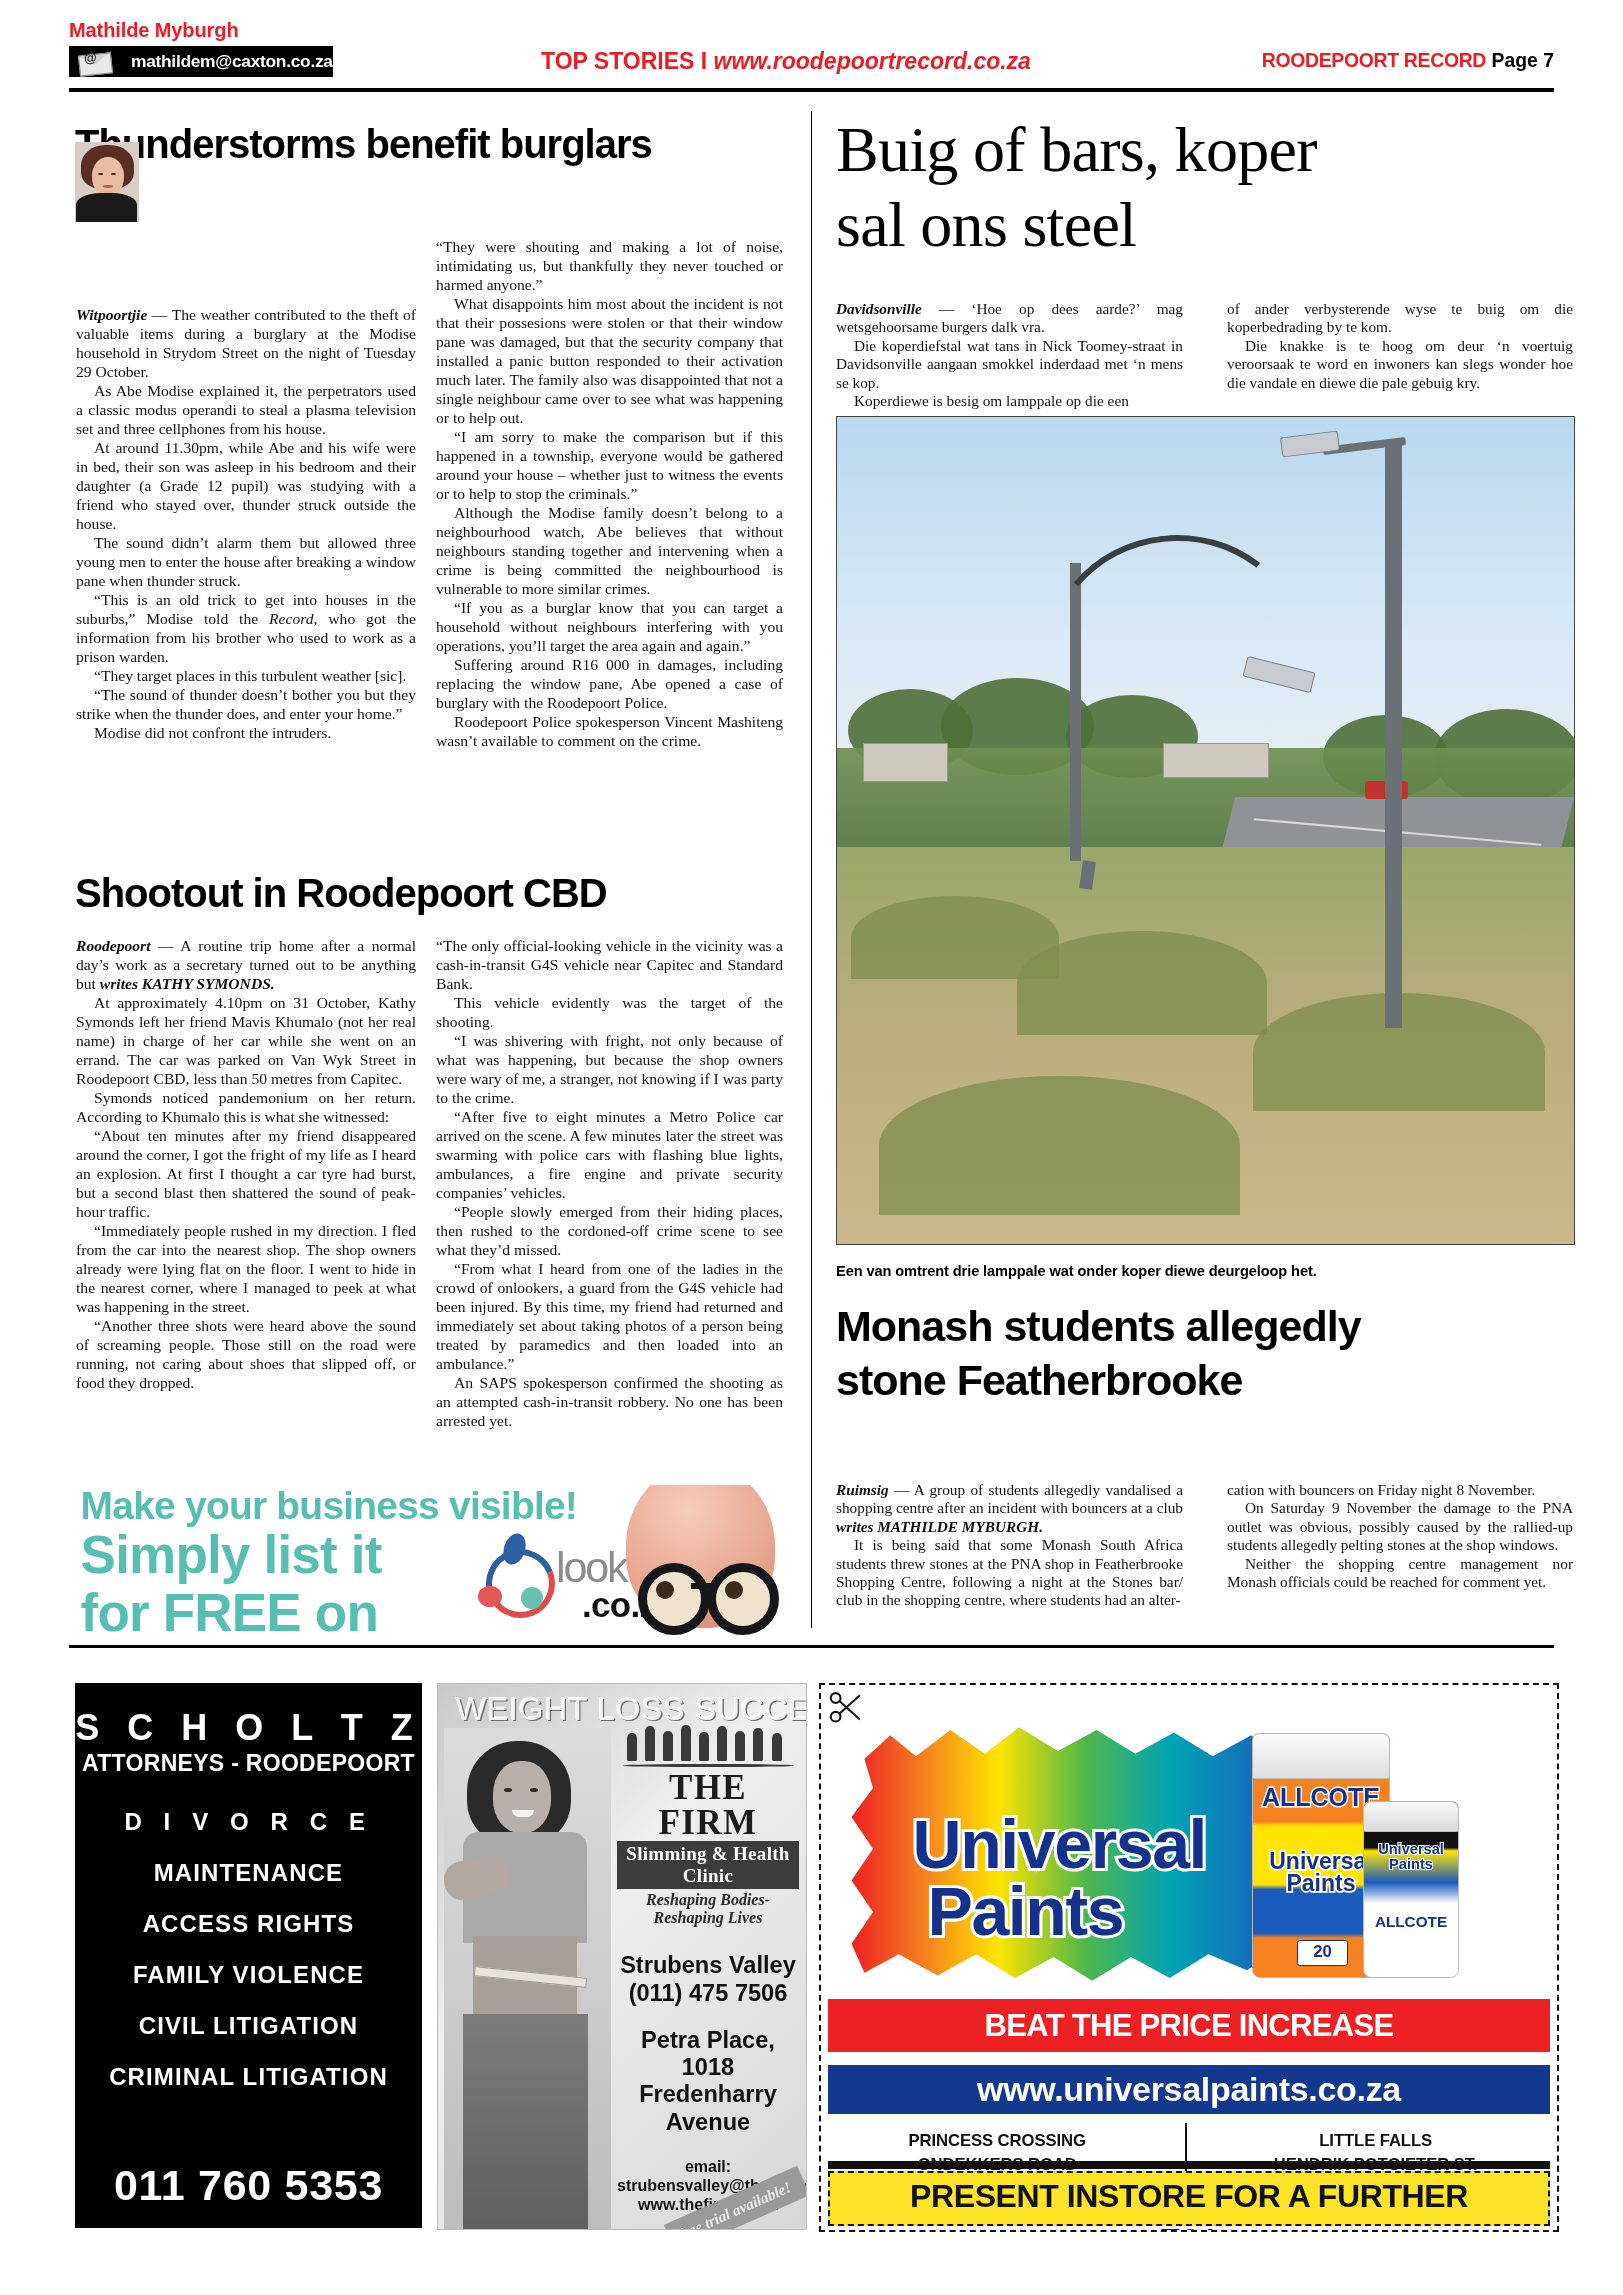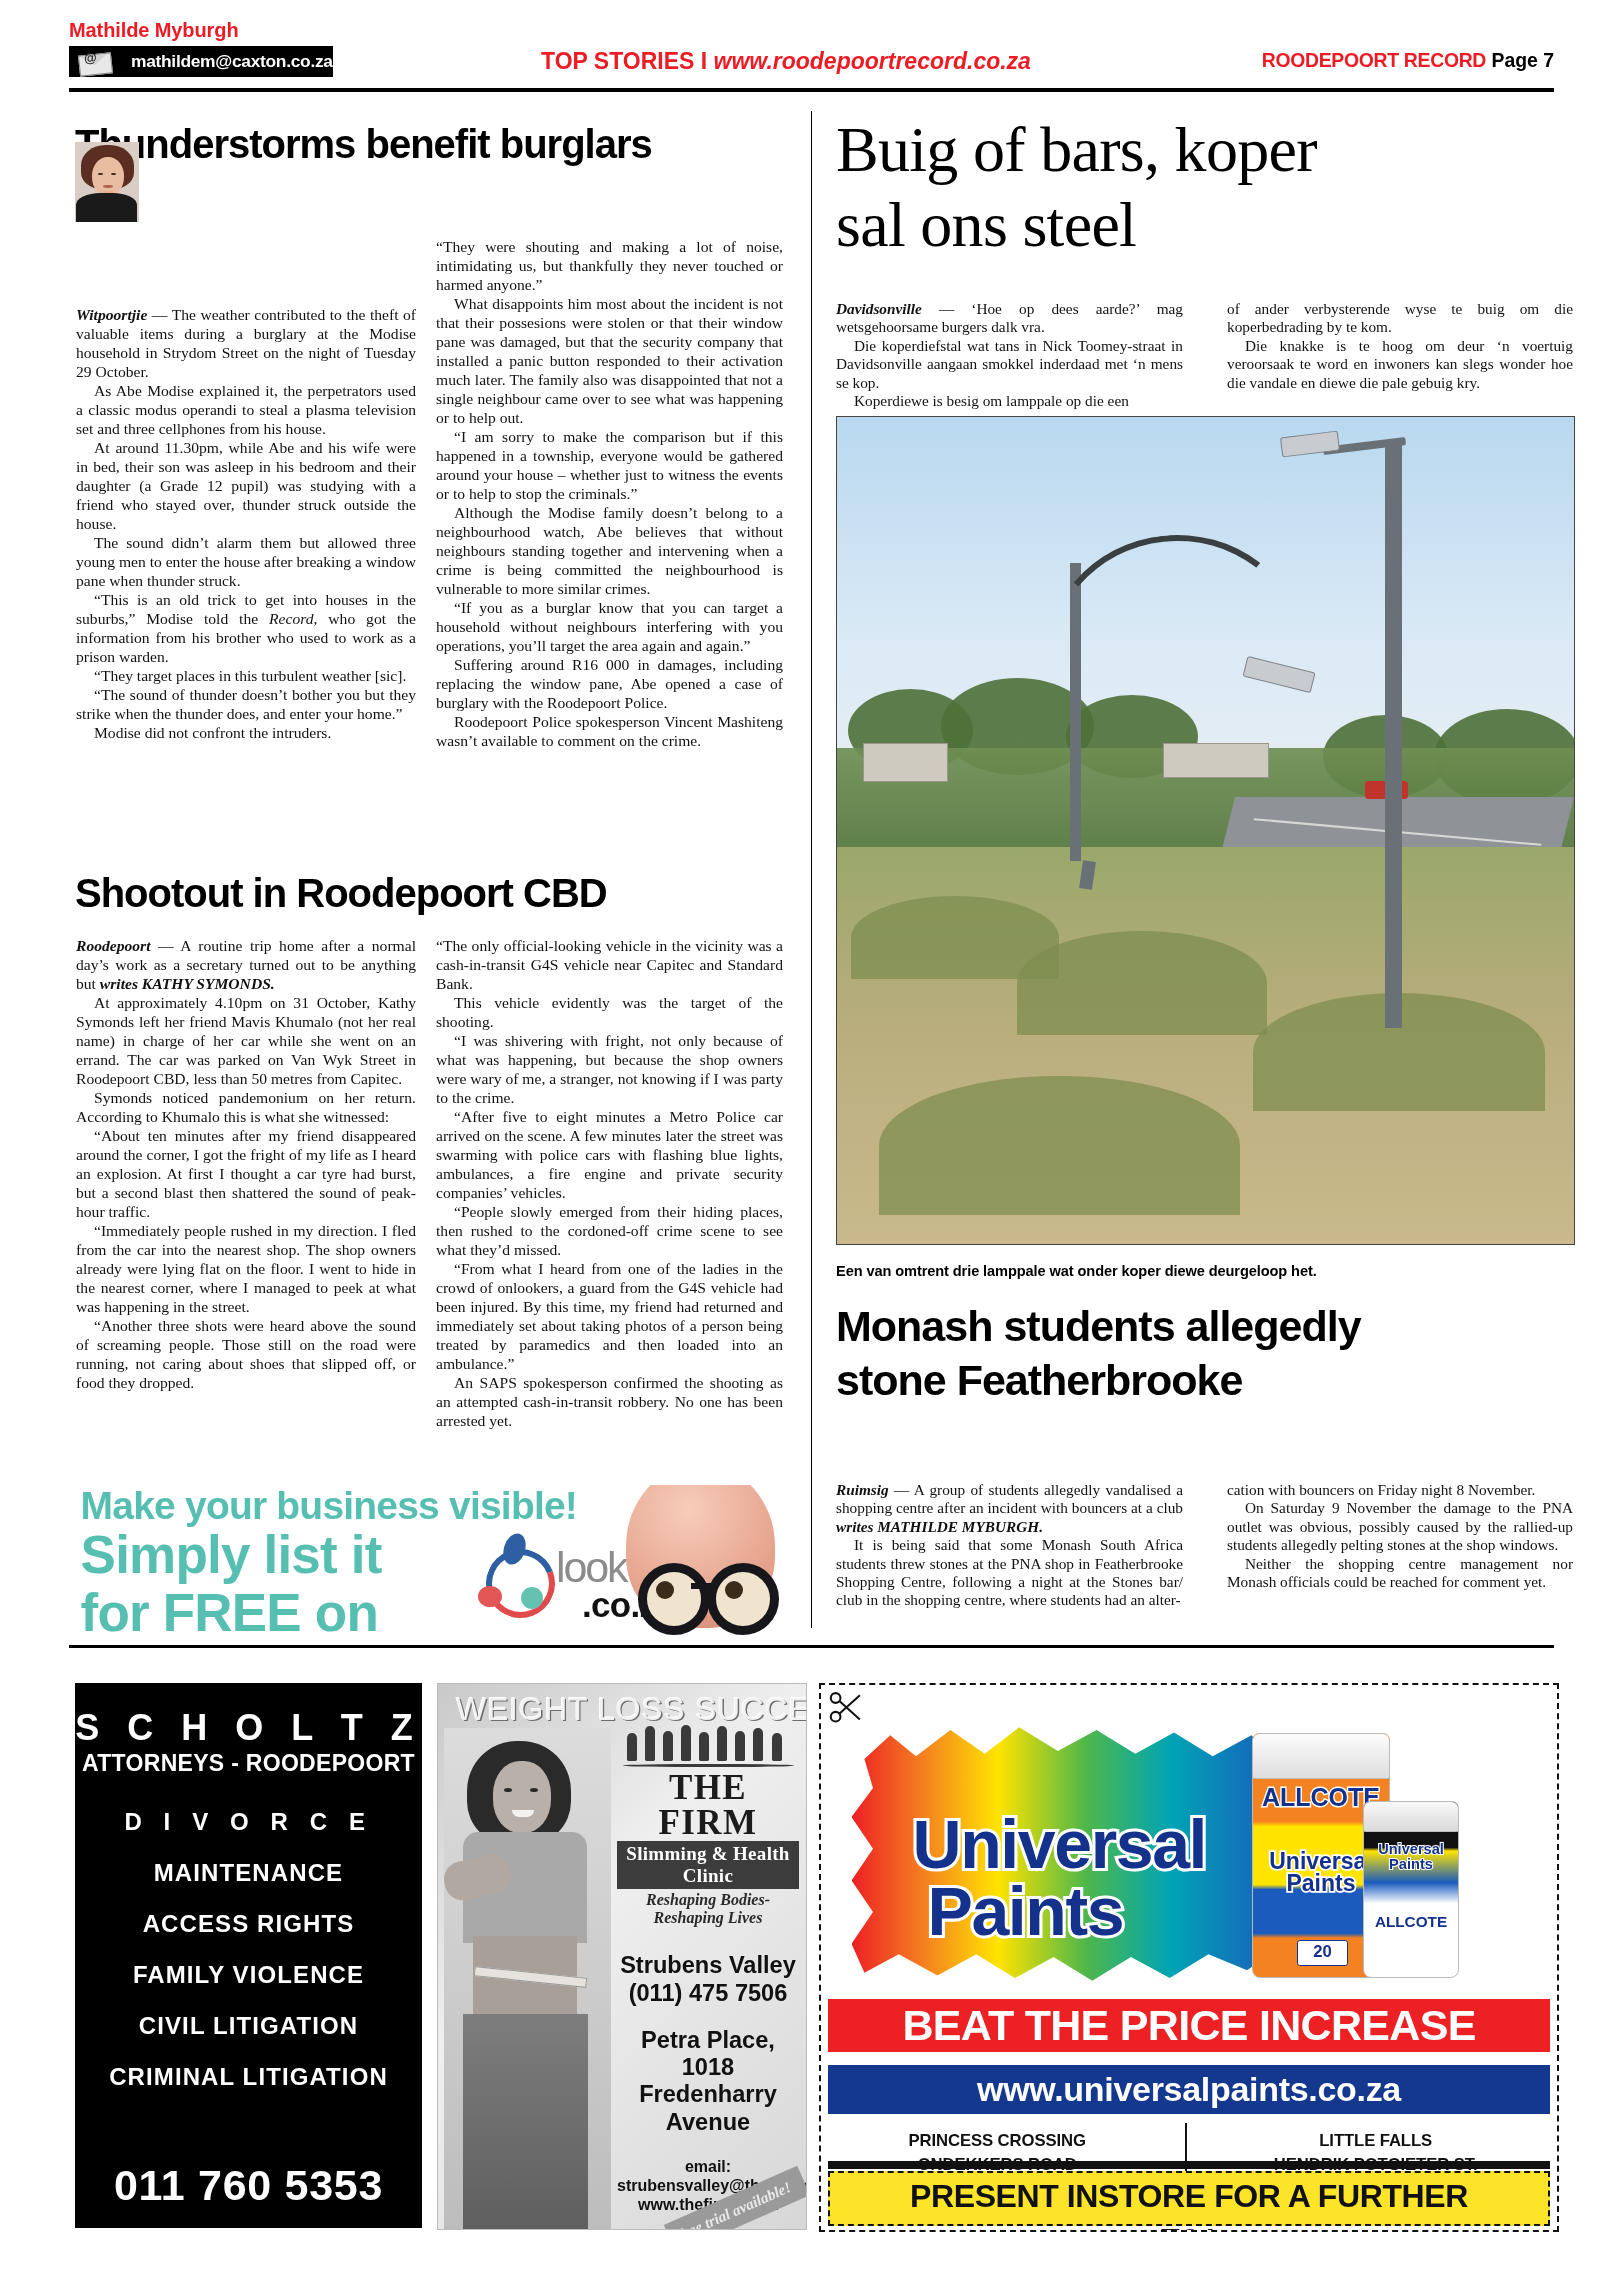--- a/index.html
+++ b/index.html
@@ -146,21 +146,21 @@
   .bk-big{left:14px;top:11px;width:136px;height:243px;background:linear-gradient(#f58220 0%,#f58220 36%,#ffe400 38%,#ffe400 62%,#1b5bbd 64%,#1b5bbd 82%,#f58220 84%,#f58220 100%);border:1.4px solid #b9b9b9;}
   .bk-big .lid{position:absolute;left:-1.4px;top:-2.8px;right:-1.4px;height:46px;background:linear-gradient(#fdfdfd,#dedede);border-radius:8.3px 8.3px 2.8px 2.8px;border:1.4px solid #c0c0c0;}
   .bk-lbl1{position:absolute;left:0;right:0;top:49px;text-align:center;font-family:"Liberation Sans",sans-serif;font-weight:700;font-size:25px;color:#14328c;-webkit-text-stroke:2.8px #fff;paint-order:stroke fill;}
   .bk-lbl2{position:absolute;left:0;right:0;top:117px;text-align:center;font-family:"Liberation Sans",sans-serif;font-weight:700;font-size:23px;line-height:0.95;color:#14328c;-webkit-text-stroke:3.5px #fff;paint-order:stroke fill;}
   .bk-size{position:absolute;left:44px;bottom:11px;width:49px;height:23.6px;background:#fff;border:1.4px solid #14328c;border-radius:2.8px;text-align:center;font-family:"Liberation Sans",sans-serif;font-weight:700;font-size:16.7px;color:#14328c;line-height:22px;}
   .bk-sm{left:125px;top:79px;width:94px;height:175px;background:linear-gradient(#111 0%,#111 26%,#ffe400 28%,#1b5bbd 46%,#ffffff 58%,#ffffff 100%);border:1.4px solid #bbb;}
   .bk-sm .lid{position:absolute;left:-1.4px;top:-2.8px;right:-1.4px;height:30.5px;background:linear-gradient(#fafafa,#dadada);border-radius:7px 7px 2.1px 2.1px;border:1.4px solid #c0c0c0;}
   .bk-sm-lbl{position:absolute;left:0;right:0;top:40px;text-align:center;font-family:"Liberation Sans",sans-serif;font-weight:700;font-size:14.6px;line-height:1;color:#14328c;-webkit-text-stroke:2.1px #fff;paint-order:stroke fill;}
   .bk-sm-all{position:absolute;left:0;right:0;top:111px;text-align:center;font-family:"Liberation Sans",sans-serif;font-weight:700;font-size:15.3px;color:#14328c;}
   .up-red{position:absolute;left:7px;right:7px;height:53px;background:#ed2024;}
-  .up-red span{display:block;text-align:center;font-family:"Liberation Sans",sans-serif;font-weight:700;font-size:43px;color:#fff;line-height:53px;letter-spacing:-0.7px;}
+  .up-red span{display:block;text-align:center;font-family:"Liberation Sans",sans-serif;font-weight:700;font-size:31px;color:#fff;line-height:53px;letter-spacing:-0.7px;}
   .up-blue{position:absolute;left:7px;right:7px;height:49px;background:#14388e;}
   .up-blue span{display:block;text-align:center;font-family:"Liberation Sans",sans-serif;font-weight:700;font-size:34px;color:#fff;line-height:49px;letter-spacing:-0.3px;}
   .up-stores{position:absolute;left:9.7px;right:9.7px;}
   .up-store{position:absolute;top:0;text-align:center;font-family:"Liberation Sans",sans-serif;font-weight:700;font-size:16.7px;line-height:1.42;color:#111;letter-spacing:-0.1px;}
   .up-storediv{position:absolute;width:2.1px;background:#111;}
   .up-blackbar{position:absolute;left:7px;right:7px;height:8.3px;background:#111;}
   .up-yellow{position:absolute;left:7px;right:7px;height:51px;background:#fde428;border:2.1px dashed #111;}
   .up-yellow span{display:block;text-align:center;font-family:"Liberation Sans",sans-serif;font-weight:700;font-size:32px;color:#111;line-height:47px;letter-spacing:-0.4px;}
   .up-yellow .big{font-size:43px;}
 </style>

